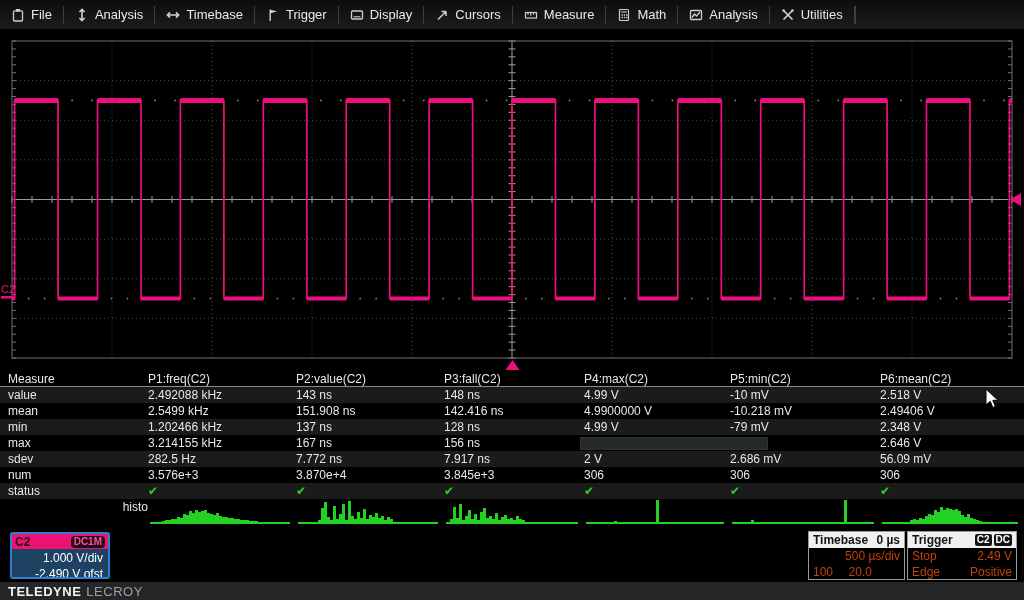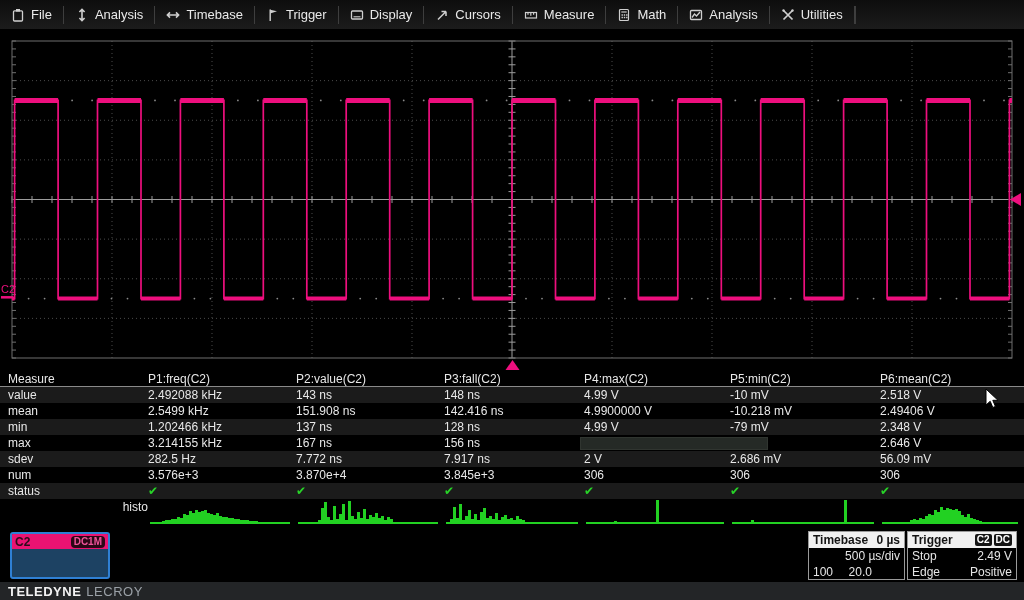--- a/index.html
+++ b/index.html
@@ -44,21 +44,21 @@
   #c2name{color:#2b0b1b;font-weight:bold;font-size:12px;}
   .dcbadge{background:#2a0716;color:#f0549a;font-size:10px;font-weight:bold;
            padding:0 3px;border-radius:4px;line-height:12px;margin-left:24px;}
   #c2body{padding:1px 5px 0 0;text-align:right;color:#fff;}
 
   .greybox{background:#000;border:1px solid #9a9a9a;}
   #tbbox{left:808px;top:531px;width:97px;height:49px;}
   #trbox{left:907px;top:531px;width:110px;height:49px;}
   .boxhead{height:16px;background:#f0f0f0;color:#141414;display:flex;align-items:center;
            justify-content:space-between;padding:0 4px;font-weight:bold;}
-  .boxrow{display:flex;justify-content:space-between;padding:0 4px;color:#e5e5e5;}
+  .boxrow{display:flex;justify-content:space-between;padding:0 4px;color:#c2410c;}
   .boxrow.right{justify-content:flex-end;}
   .minibadge{background:#151515;color:#fff;font-size:10px;font-weight:bold;
              padding:0 2px;border-radius:2px;line-height:12px;margin-left:2px;}
 
   
   #brandbar{position:absolute;left:0;top:582px;width:1024px;height:18px;background:#232527;
             display:flex;align-items:center;padding-left:8px;font-size:13px;letter-spacing:.5px;}
   #brand1{font-weight:bold;color:#f2f2f2;}
   #brand2{color:#9aa0a6;margin-left:5px;}
 
@@ -612,20 +612,24 @@
     </div>
   </div>
 
   <div id="maxoverlay"></div>
 
   <div id="c2box" class="descbox">
     <div id="c2head">
       <span id="c2name">C2</span>
       <span class="dcbadge">DC1M</span>
     </div>
+    <div id="c2body">
+      <div>1.000 V/div</div>
+      <div>-2.490 V ofst</div>
+    </div>
   </div>
 
   <div id="tbbox" class="descbox greybox">
     <div class="boxhead">
       <span>Timebase</span>
       <span>0 µs</span>
     </div>
     <div class="boxrow right">
       <span>500 µs/div</span>
     </div>

